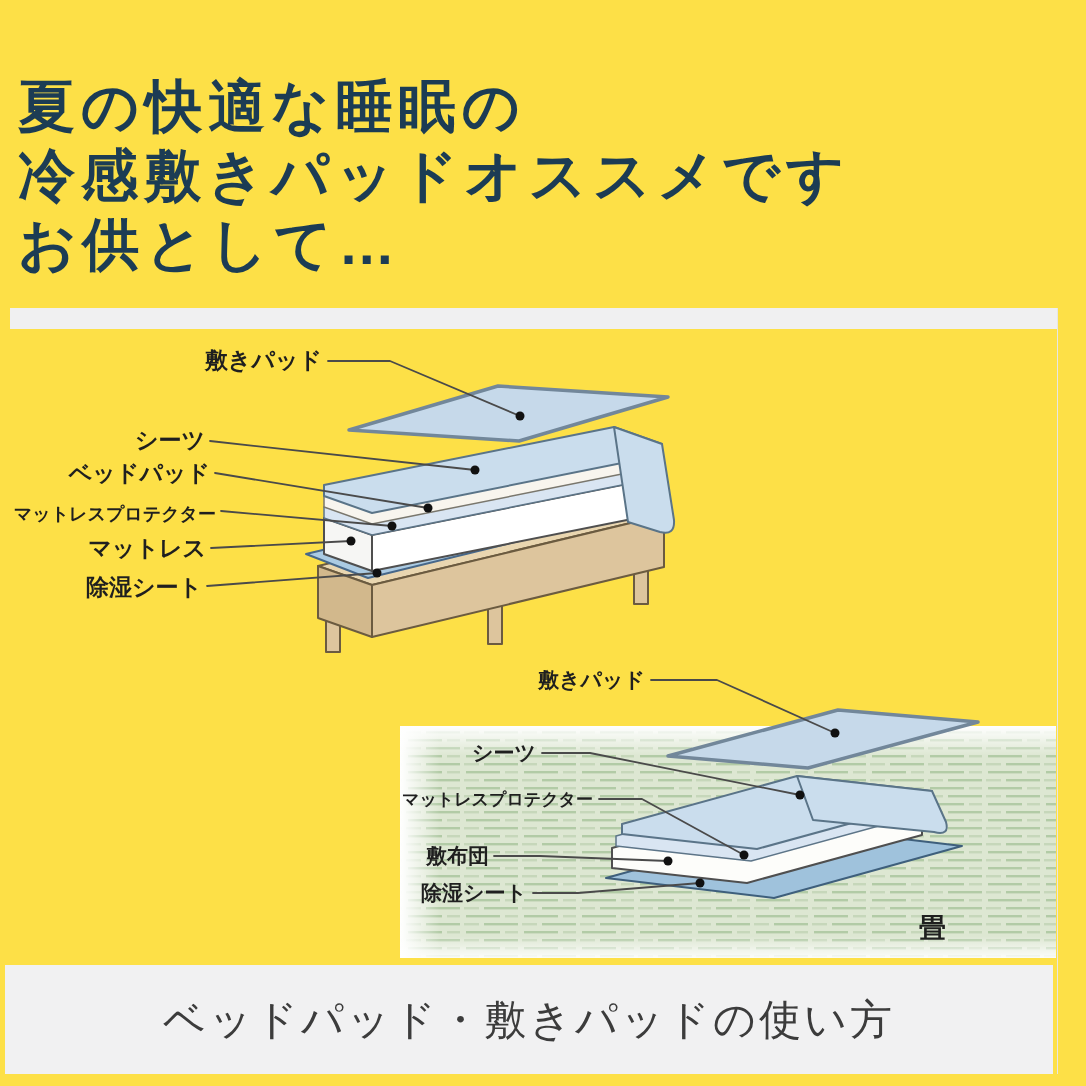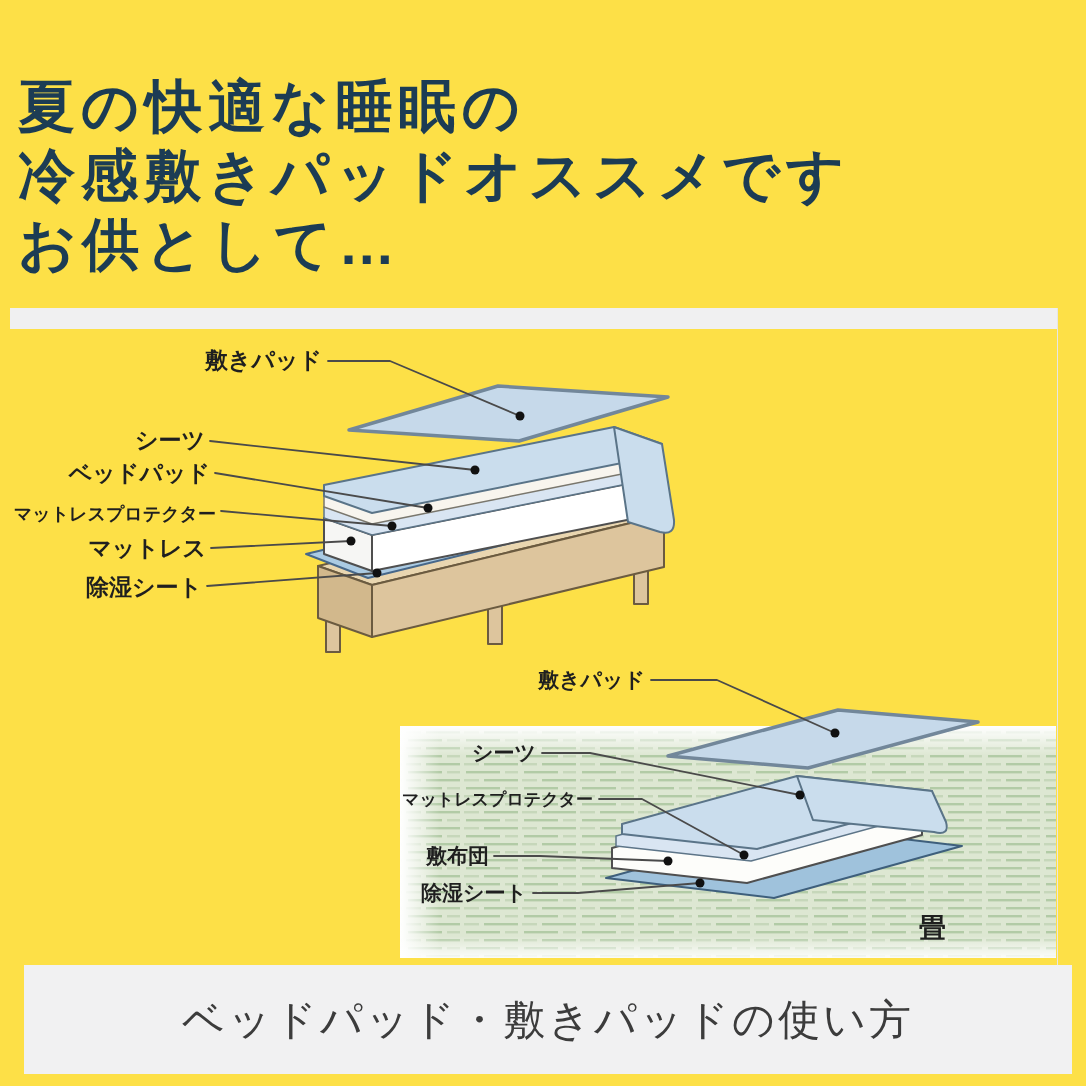--- a/index.html
+++ b/index.html
@@ -2,21 +2,21 @@
 <html><head>
 <meta charset="utf-8">
 <style>
   html,body{margin:0;padding:0;background:#ffffff;}
   .page{position:relative;width:1086px;height:1086px;background:#fde047;overflow:hidden;
         font-family:"Liberation Sans","DejaVu Sans",sans-serif;}
   .title-block{position:absolute;left:18px;top:72px;color:#1c3c54;
         font-size:57px;line-height:69px;font-weight:600;letter-spacing:6px;white-space:nowrap;}
   .img-strip{position:absolute;left:10px;top:308px;width:1048px;height:21px;background:#f0f0f1;}
   .img-right-border{position:absolute;left:1057px;top:308px;width:1px;height:766px;background:#e6e6e6;}
-  .caption-band{position:absolute;left:24px;top:965px;width:1048px;height:109px;background:#f1f1f2;
+  .caption-band{position:absolute;left:5px;top:965px;width:1048px;height:109px;background:#f1f1f2;
         display:flex;align-items:center;justify-content:center;}
   .caption-text{font-size:42px;color:#3c3c3c;letter-spacing:3px;font-weight:500;white-space:nowrap;}
   svg.diagram{position:absolute;left:0;top:0;}
   svg text{font-family:"Liberation Sans","DejaVu Sans",sans-serif;font-weight:bold;fill:#1f1f1f;}
   svg *{stroke-linejoin:round;stroke-linecap:round;}
   .leader{fill:none;stroke:#4a4a4a;stroke-width:1.8;}
   .dot{fill:#111111;stroke:none;}
   .lbl{font-size:23px;}
   .lbl-sm{font-size:18px;}
   .lbl2{font-size:21px;}

